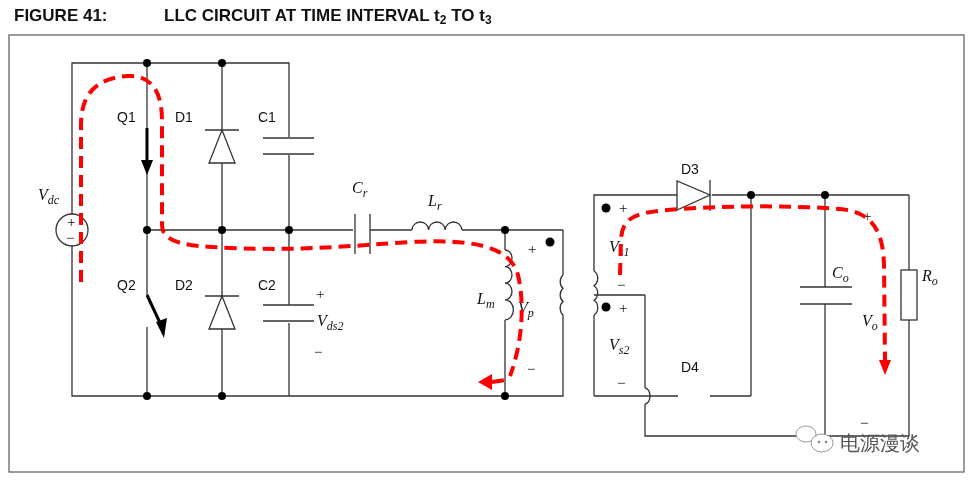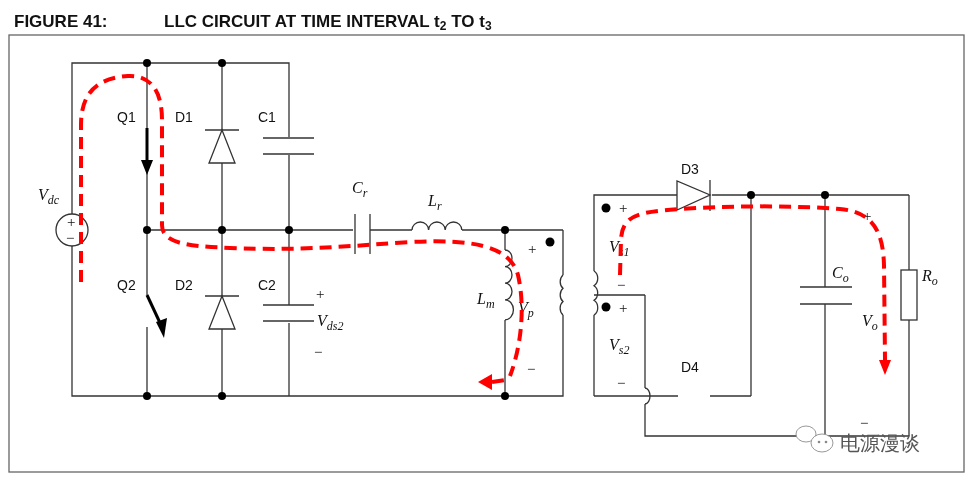--- a/index.html
+++ b/index.html
@@ -1,17 +1,17 @@
 <!DOCTYPE html>
 <html><head>
 <meta charset="utf-8">
 <style>
   html, body { margin: 0; padding: 0; background: #ffffff; }
   body { width: 975px; height: 483px; position: relative; overflow: hidden; font-family: "Liberation Sans", sans-serif; }
-  .fig-title { position: absolute; top: 12px; left: 14px; font-family: "Liberation Sans", sans-serif; font-weight: bold; font-size: 17px; color: #111; white-space: nowrap; }
+  .fig-title { position: absolute; top: 6px; left: 14px; font-family: "Liberation Sans", sans-serif; font-weight: bold; font-size: 17px; color: #111; white-space: nowrap; }
   .fig-title .num { display: inline-block; width: 150px; }
   .fig-title sub { font-size: 12px; vertical-align: -3px; }
   svg { position: absolute; left: 0; top: 0; }
   .w { stroke: #333; stroke-width: 1.3; fill: none; }
   .lbl { font-family: "Liberation Sans", sans-serif; font-size: 14px; fill: #111; }
   .it { font-family: "Liberation Serif", serif; font-style: italic; font-size: 16px; fill: #111; }
   .sub { font-family: "Liberation Serif", serif; font-style: italic; font-size: 12px; fill: #111; }
   .sign { font-family: "Liberation Serif", serif; font-size: 15px; fill: #111; }
   .path { stroke: #ff0000; stroke-width: 4; fill: none; stroke-dasharray: 12 7; }
   .wm { font-family: "DejaVu Sans", sans-serif; font-size: 20px; fill: #555; }

